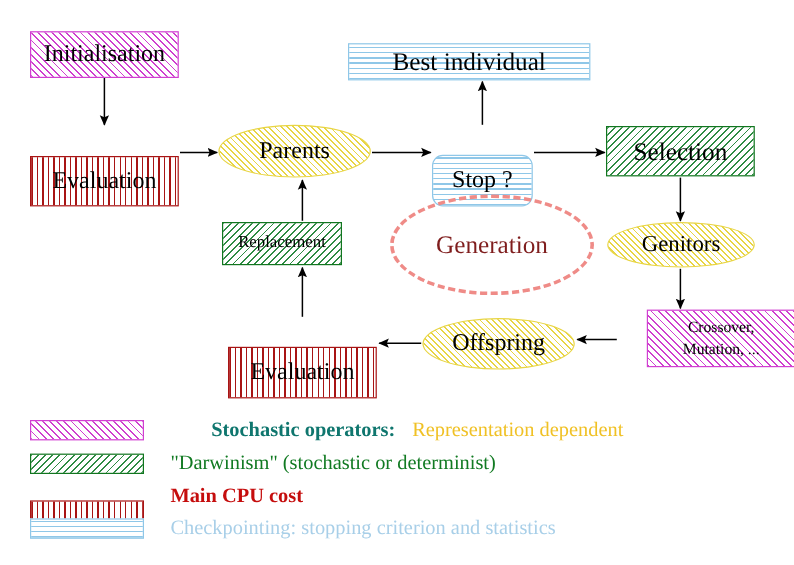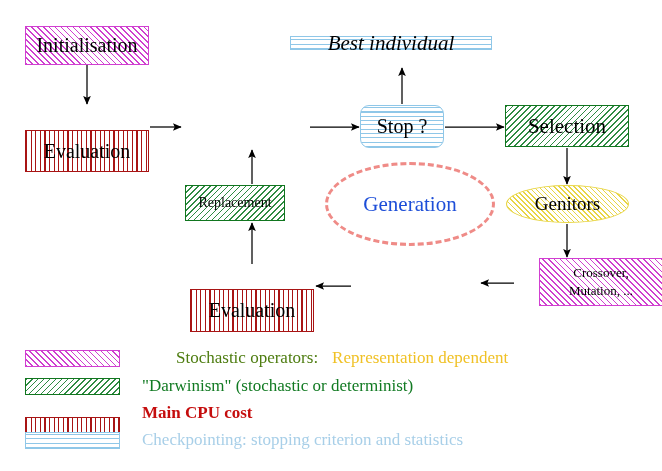--- a/index.html
+++ b/index.html
@@ -21,21 +21,21 @@
     text-align:center;
     color:#000000;
     line-height:1.05;
     box-sizing:border-box;
     z-index:3;
   }
   .node .lbl{position:relative;z-index:2;white-space:pre-line;}
 
   
   .rect{border-style:solid;border-width:1.4px;}
-  .rounded{border-radius:9px;}
+  .rounded{border-radius:9px;margin-top:24px;}
 
   
   .ellipse{border-style:solid;border-width:1.4px;border-radius:50%;}
 
   
   .hatch-magenta{
     background-color:#ffffff;
     background-image:repeating-linear-gradient(45deg,
        #cf3fcf 0px,#cf3fcf 1.1px,rgba(255,255,255,0) 1.1px,rgba(255,255,255,0) 4.2px);
     border-color:#d13fd1;
@@ -67,46 +67,46 @@
   }
   .dashed-salmon{
     background:transparent;
     border:3.5px dashed #ef8b87;
     border-radius:50%;
   }
 
   
   #node-initialisation{left:25px;top:26px;width:124px;height:39px;font-size:20px;}
   #node-evaluation-top{left:25px;top:106px;width:124px;height:42px;font-size:20px;}
-  #node-best-individual{left:290px;top:36px;width:202px;height:14px;font-size:21px;font-style:italic;}
+  #node-best-individual{left:290px;top:36px;width:202px;height:31px;font-size:21px;}
   #node-parents{left:182px;top:104px;width:127px;height:44px;font-size:20px;}
   #node-stop{left:360px;top:105px;width:84px;height:43px;font-size:20px;}
   #node-selection{left:505px;top:105px;width:124px;height:42px;font-size:21px;}
   #node-replacement{left:185px;top:185px;width:100px;height:36px;font-size:14px;}
-  #node-generation{left:325px;top:162px;width:170px;height:84px;font-size:21px;color:#1d4ed8;}
+  #node-generation{left:325px;top:162px;width:170px;height:84px;font-size:21px;color:#7f1d1d;}
   #node-genitors{left:506px;top:185px;width:123px;height:38px;font-size:19px;}
   #node-evaluation-bottom{left:190px;top:265px;width:124px;height:43px;font-size:20px;}
   #node-offspring{left:352px;top:265px;width:127px;height:43px;font-size:20px;}
   #node-crossover{left:539px;top:258px;width:124px;height:48px;font-size:13px;
     flex-direction:column;justify-content:center;}
   #node-crossover .lbl{line-height:1.35;}
 
   
   #legend{position:absolute;left:0;top:340px;width:662px;height:115px;z-index:4;}
   .legend-row{position:absolute;left:0;width:662px;height:24px;display:flex;align-items:center;}
   #legend-row-0{top:6px;}
   #legend-row-1{top:34px;}
   #legend-row-2{top:61px;}
   #legend-row-3{top:88px;}
   .legend-swatch{
     width:95px;height:17px;margin-left:25px;flex:0 0 auto;
     border-style:solid;border-width:1.3px;box-sizing:border-box;
   }
   .legend-text{margin-left:22px;font-size:17px;white-space:pre;}
-  .lt-magenta{color:#4d7c0f;font-weight:normal;}
+  .lt-magenta{color:#0f766e;font-weight:bold;}
   .lt-gold{color:#f0c125;}
   .lt-green{color:#117a22;}
   .lt-red{color:#c50d0d;font-weight:bold;}
   .lt-blue{color:#a8cfe8;}
 </style>
 </head>
 <body>
 
 <div id="canvas">
 
@@ -136,20 +136,23 @@
   </div>
 
   <div id="node-evaluation-top" class="node rect hatch-red">
     <span class="lbl">Evaluation</span>
   </div>
 
   <div id="node-best-individual" class="node rect hatch-blue">
     <span class="lbl">Best individual</span>
   </div>
 
+  <div id="node-parents" class="node ellipse hatch-yellow">
+    <span class="lbl">Parents</span>
+  </div>
 
   <div id="node-stop" class="node rect rounded hatch-blue">
     <span class="lbl">Stop ?</span>
   </div>
 
   <div id="node-selection" class="node rect hatch-green">
     <span class="lbl">Selection</span>
   </div>
 
   <div id="node-replacement" class="node rect hatch-green">
@@ -161,20 +164,23 @@
   </div>
 
   <div id="node-genitors" class="node ellipse hatch-yellow">
     <span class="lbl">Genitors</span>
   </div>
 
   <div id="node-evaluation-bottom" class="node rect hatch-red">
     <span class="lbl">Evaluation</span>
   </div>
 
+  <div id="node-offspring" class="node ellipse hatch-yellow">
+    <span class="lbl">Offspring</span>
+  </div>
 
   <div id="node-crossover" class="node rect hatch-magenta">
     <span class="lbl">Crossover,
 Mutation, ...</span>
   </div>
 
   <div id="legend">
 
     <div id="legend-row-0" class="legend-row">
       <div class="legend-swatch hatch-magenta"></div>

